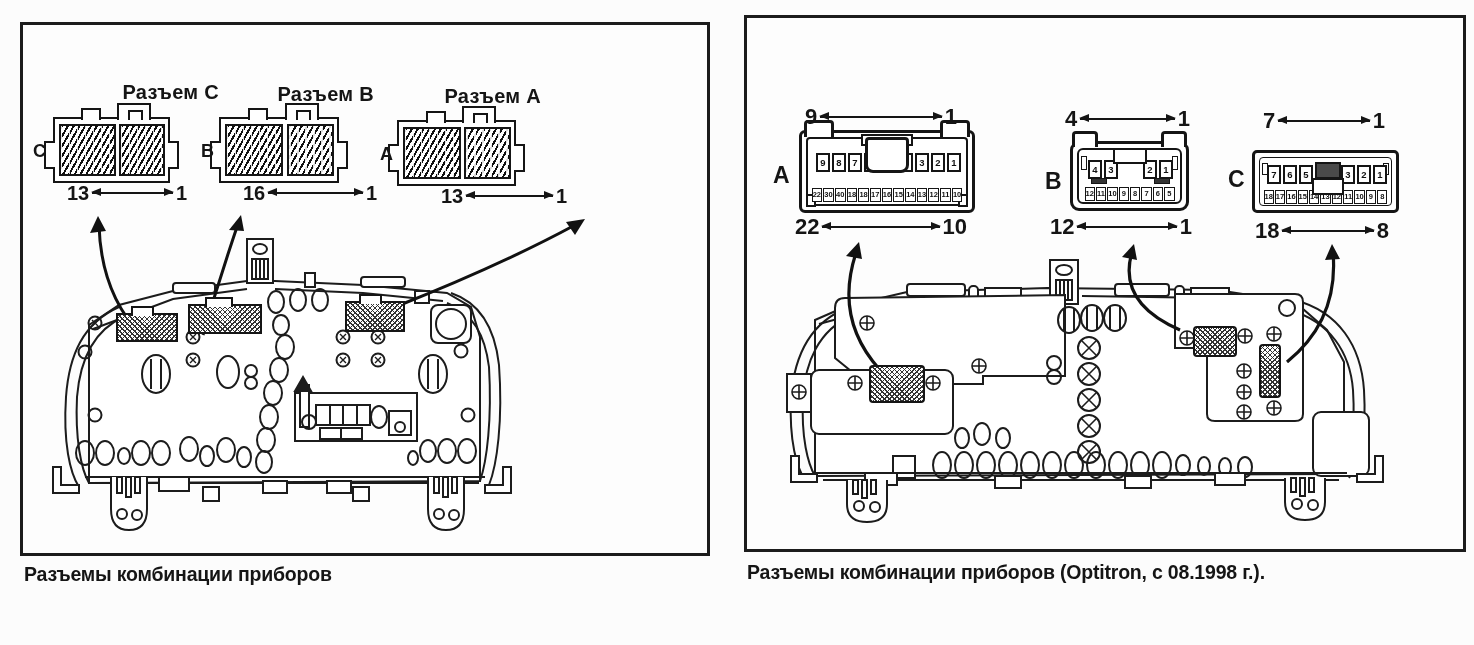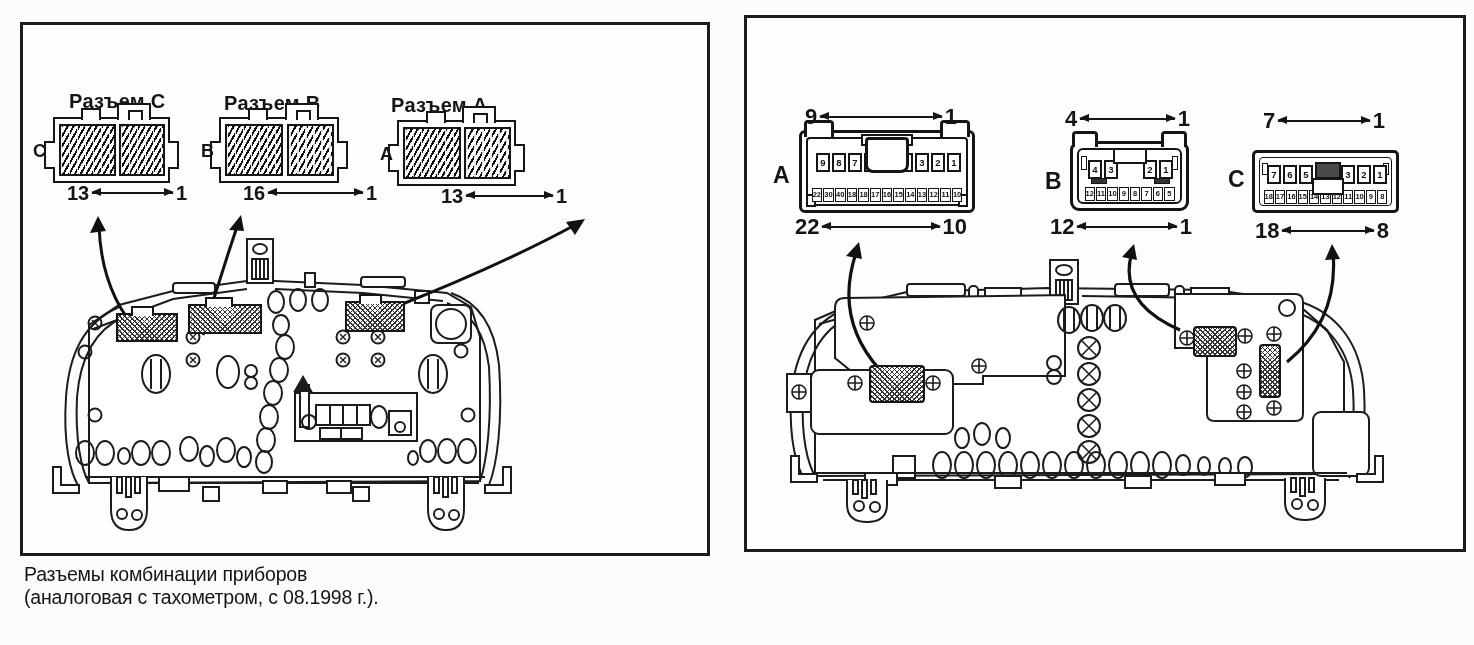--- a/index.html
+++ b/index.html
@@ -4,31 +4,31 @@
 <style>
   html,body{margin:0;padding:0;background:#fcfcfc;}
   .stage{position:relative;width:1474px;height:645px;background:#fcfcfc;overflow:hidden;
          font-family:"Liberation Sans","DejaVu Sans",sans-serif;color:#151515;}
   .panel{position:absolute;border:3px solid #1c1c1c;background:#fdfdfd;box-sizing:border-box;}
   .panel-left{left:20px;top:22px;width:690px;height:534px;}
   .panel-right{left:744px;top:15px;width:722px;height:537px;}
   svg.layer{position:absolute;left:0;top:0;}
 
   
-  .ctitle{position:absolute;font-size:20px;font-weight:bold;text-align:left;letter-spacing:0.3px;margin-top:9px;}
+  .ctitle{position:absolute;font-size:20px;font-weight:bold;text-align:right;letter-spacing:0.3px;}
   .cletter{position:absolute;font-size:18px;font-weight:bold;}
   .cletter-big{position:absolute;font-size:23px;font-weight:600;}
   .range{position:absolute;display:flex;align-items:center;}
   .range .num{font-size:20px;font-weight:600;line-height:1;}
   .dblarrow{flex:1;position:relative;height:0;border-top:2.5px solid #151515;margin:0 3px;}
   .dblarrow::before,.dblarrow::after{content:"";position:absolute;top:-6px;width:0;height:0;
      border-top:4.5px solid transparent;border-bottom:4.5px solid transparent;}
   .dblarrow::before{left:-1px;border-right:10px solid #151515;}
   .dblarrow::after{right:-1px;border-left:10px solid #151515;}
-  .caption{position:absolute;font-size:19.5px;font-weight:normal;line-height:23px;letter-spacing:-0.2px;}
+  .caption{position:absolute;font-size:19.5px;font-weight:bold;line-height:23px;letter-spacing:-0.2px;}
 
   
   .lconn{position:absolute;}
   .lconn .body{position:absolute;inset:0;border:2.5px solid #151515;background:#fff;}
   .lconn .wires{position:absolute;top:7px;bottom:7px;border:2px solid #151515;
      background:
        repeating-linear-gradient(90deg, rgba(255,255,255,.85) 0 1.5px, rgba(255,255,255,0) 1.5px 8px),
        repeating-linear-gradient(120deg, #111 0 2px, #fff 2px 5px);}
   .lconn .wL{left:6px;width:45%;}
   .lconn .wR{right:5px;width:36%;}
@@ -257,21 +257,20 @@
     </div>
     <div class="range" style="left:418px;top:161px;width:126px;">
       <span class="num">13</span>
       <span class="dblarrow"></span>
       <span class="num">1</span>
     </div>
   </div>
 
   <div class="caption" style="left:24px;top:563px;width:560px;">
     <div>Разъемы комбинации приборов</div>
-    <div>(аналоговая с тахометром, с 08.1998 г.).</div>
   </div>
 
   <div class="panel panel-right">
 
     <svg class="layer" width="716" height="531" viewBox="0 0 716 531">
       <g stroke="#1c1c1c" fill="none" stroke-width="2">
 
         <path d="M 68,458 L 68,302 L 100,288 L 160,274 L 300,270 L 470,272 L 548,284 L 580,312 L 597,344 L 597,456 Z" fill="#ffffff"></path>
         <path d="M 72,306 L 160,282 L 300,278 M 335,278 L 468,280 L 544,292"></path>
 
@@ -527,14 +526,15 @@
       <span class="dblarrow"></span>
       <span class="num" style="font-size:22px;">1</span>
     </div>
     <div class="range" style="left:508px;top:202px;width:134px;">
       <span class="num" style="font-size:22px;">18</span>
       <span class="dblarrow"></span>
       <span class="num" style="font-size:22px;">8</span>
     </div>
   </div>
 
+  <div class="caption" style="left:747px;top:561px;width:720px;">Разъемы комбинации приборов (Optitron, с 08.1998 г.).</div>
 
 </div>
 
 </body></html>

